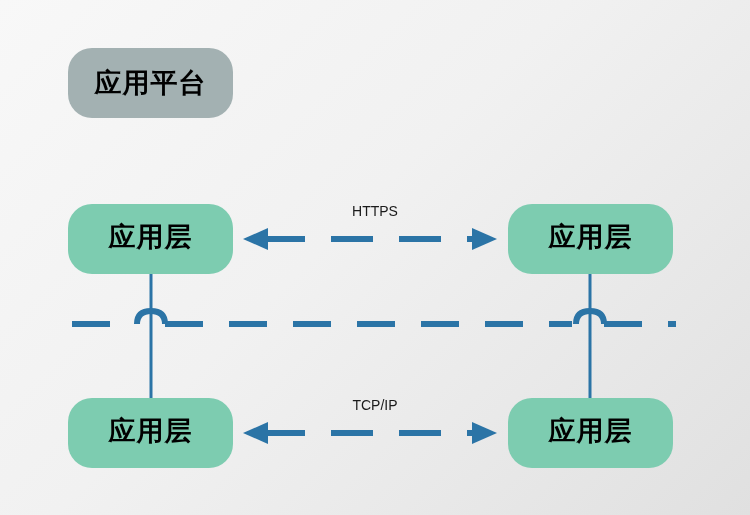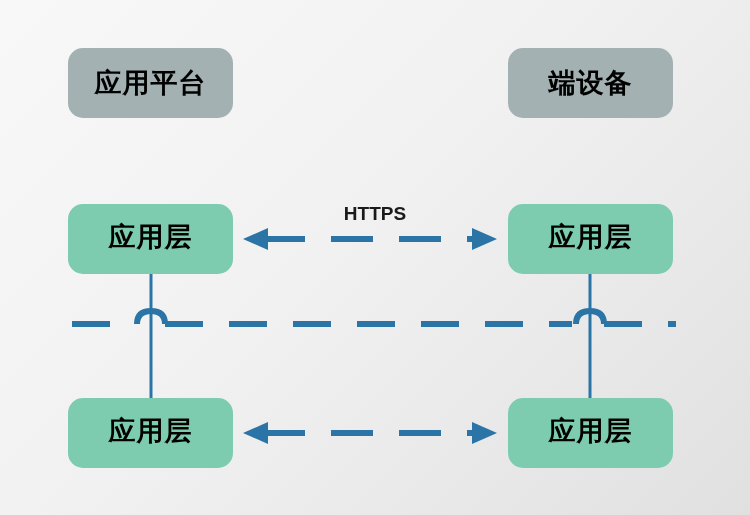--- a/index.html
+++ b/index.html
@@ -20,21 +20,21 @@
     background: linear-gradient(135deg, #f8f8f8 0%, #f1f1f1 45%, #e9e9e9 72%, #e0e0e0 100%);
     overflow: hidden;
   }
   
   .node {
     position: absolute;
     box-sizing: border-box;
     display: flex;
     align-items: center;
     justify-content: center;
-    border-radius: 15px;
+    border-radius: 24px;
     color: #000000;
     font-size: 27px;
     font-weight: bold;
     letter-spacing: 1px;
     line-height: 1;
     z-index: 5;
   }
   .node.gray  { background: #a3b1b2; }
   .node.green { background: #7dccb0; font-family: Liberation Mono, monospace; }
 
@@ -44,57 +44,55 @@
     left: 0;
     top: 0;
     width: 750px;
     height: 515px;
     z-index: 3;
   }
   
   .caption {
     position: absolute;
     color: #1a1a1a;
-    font-size: 19px;
-    font-weight: bold;
+    font-size: 14px;
+    font-weight: normal;
     white-space: nowrap;
     z-index: 6;
   }
 </style>
 </head>
 <body>
 
 <div id="canvas">
 
   <div class="node gray" style="left:68px; top:48px; width:165px; height:70px;">
     <span>应用平台</span>
   </div>
 
-  <div class="node gray" style="left:508px; top:48px; width:165px; height:70px;">
-    <span>端设备</span>
-  </div>
 
   <div class="node green" style="left:68px; top:204px; width:165px; height:70px;">
     <span>应用层</span>
   </div>
 
   <div class="node green" style="left:508px; top:204px; width:165px; height:70px;">
     <span>应用层</span>
   </div>
 
   <div class="node green" style="left:68px; top:398px; width:165px; height:70px;">
     <span>应用层</span>
   </div>
 
   <div class="node green" style="left:508px; top:398px; width:165px; height:70px;">
     <span>应用层</span>
   </div>
 
   <div class="caption" style="left:0; top:203px; width:750px; text-align:center;">HTTPS</div>
 
+  <div class="caption" style="left:0; top:397px; width:750px; text-align:center;">TCP/IP</div>
 
   <svg id="wires" viewBox="0 0 750 515">
 
     <line x1="151" y1="274" x2="151" y2="398" stroke="#2b74a6" stroke-width="3"></line>
 
     <line x1="590" y1="274" x2="590" y2="398" stroke="#2b74a6" stroke-width="3"></line>
 
     <line x1="72" y1="324" x2="134" y2="324" stroke="#2b74a6" stroke-width="6" stroke-dasharray="38 26"></line>
 
     <path d="M 137 324 Q 137 311 151 311 Q 165 311 165 324" fill="none" stroke="#2b74a6" stroke-width="6" stroke-linecap="butt"></path>

